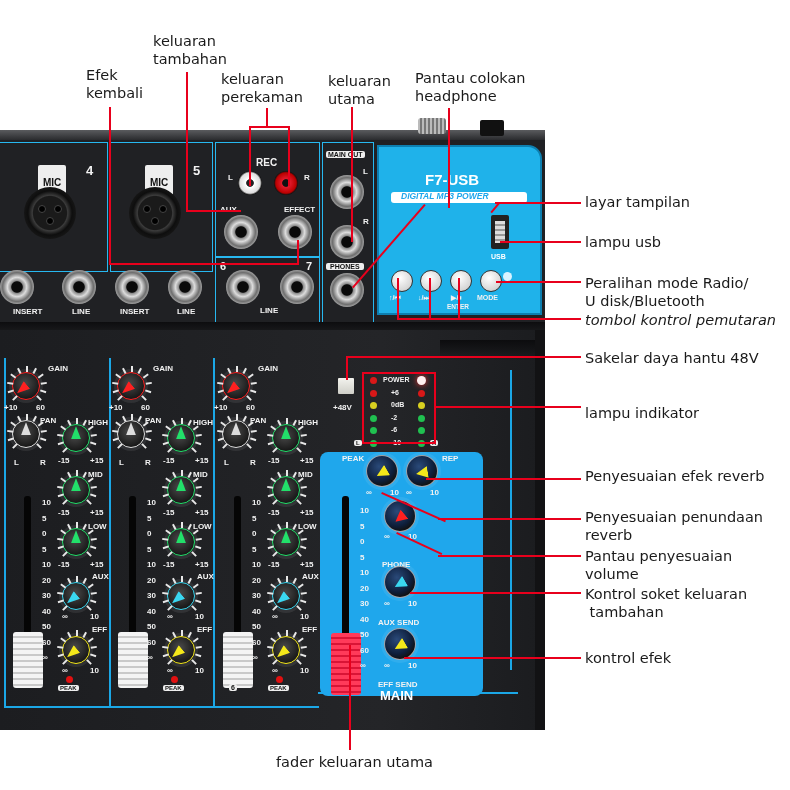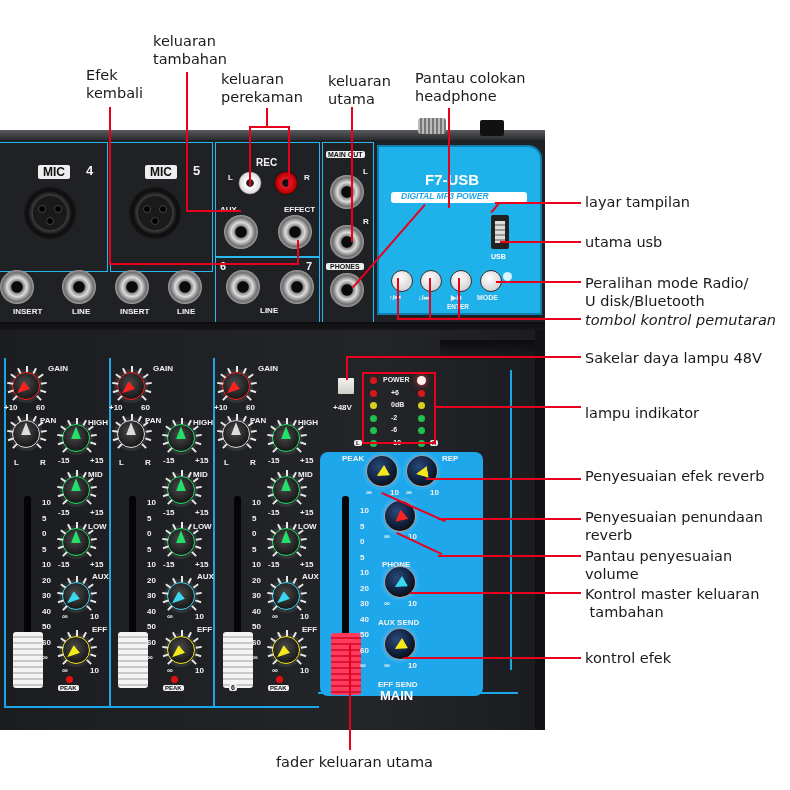--- a/index.html
+++ b/index.html
@@ -4,21 +4,21 @@
 <style>
   html,body{margin:0;padding:0;background:#ffffff;}
   body{width:790px;height:790px;position:relative;overflow:hidden;font-family:"Liberation Sans",sans-serif;}
   .lbl{position:absolute;font-family:"DejaVu Sans",sans-serif;font-size:14.5px;line-height:18px;color:#1a1a1a;white-space:pre;}
   .wire{position:absolute;background:#e8001c;}
   .mixer-top{position:absolute;left:0;top:130px;width:545px;height:200px;background:#202124;}
   .mixer-top .lip{position:absolute;left:0;top:0;width:100%;height:10px;background:linear-gradient(#5a5b5e,#2a2b2e);}
   .mixer-body{position:absolute;left:0;top:330px;width:545px;height:400px;background:linear-gradient(90deg,#1c1d20,#242528 70%,#1b1c1f);border-radius:0 0 8px 0;}
   .mixer-shade{position:absolute;left:0;top:322px;width:545px;height:20px;background:linear-gradient(#0d0d0f,#26272a);}
   .panel{position:absolute;border:1.5px solid #27b8f0;box-sizing:border-box;}
-  .chip{position:absolute;background:#eeeeee;color:#111;font-weight:bold;font-size:12px;padding:0 5px;border-radius:2px;}
+  .chip{position:absolute;background:#eeeeee;color:#111;font-weight:bold;font-size:10px;padding:12px 5px;border-radius:2px;}
   .wtext{position:absolute;color:#f2f2f2;font-weight:bold;font-size:8px;}
   .xlr{position:absolute;width:52px;height:52px;border-radius:50%;background:radial-gradient(circle,#1a1a1a 45%,#3b3b3b 48%,#0e0e0e 60%,#2a2a2a 100%);}
   .xlr i{position:absolute;width:6px;height:6px;border-radius:50%;background:#000;border:1px solid #444;}
   .jack{position:absolute;width:34px;height:34px;border-radius:50%;background:radial-gradient(circle,#0a0a0a 22%,#8a8a8a 26%,#dcdcdc 40%,#6e6e6e 60%,#b5b5b5 75%,#2b2b2b 100%);}
   .rca{position:absolute;width:24px;height:24px;border-radius:50%;}
   .blue-box{position:absolute;left:377px;top:145px;width:165px;height:170px;background:#1fb2ea;border-radius:0 14px 0 0;border:2px solid #0d7fb0;box-sizing:border-box;}
   .lcd{position:absolute;left:14px;top:68px;width:92px;height:40px;background:#0b0b0b;}
   .lcd span{position:absolute;left:30px;top:4px;color:#ff7a00;font-family:"DejaVu Sans Mono",monospace;font-size:26px;font-weight:bold;letter-spacing:2px;}
   .pbtn{position:absolute;width:20px;height:20px;border-radius:50%;background:radial-gradient(circle at 40% 35%,#ffffff,#d6d6d6 70%,#8c8c8c);border:1px solid #333;}
   .knob{position:absolute;border-radius:50%;background:radial-gradient(circle at 45% 40%,#4a4a4a,#1a1a1a 70%);box-shadow:0 0 0 3px rgba(255,255,255,.08);}
@@ -36,32 +36,32 @@
 kembali</div>
 <div class="lbl" style="left:153px;top:32px;">keluaran
 tambahan</div>
 <div class="lbl" style="left:221px;top:70px;">keluaran
 perekaman</div>
 <div class="lbl" style="left:328px;top:72px;">keluaran
 utama</div>
 <div class="lbl" style="left:415px;top:69px;">Pantau colokan
 headphone</div>
 <div class="lbl" style="left:585px;top:193px;">layar tampilan</div>
-<div class="lbl" style="left:585px;top:233px;">utama usb</div>
+<div class="lbl" style="left:585px;top:233px;">lampu usb</div>
 <div class="lbl" style="left:585px;top:274px;">Peralihan mode Radio/
 U disk/Bluetooth</div>
 <div class="lbl" style="left:585px;top:311px;font-style:italic;">tombol kontrol pemutaran</div>
-<div class="lbl" style="left:585px;top:349px;">Sakelar daya lampu 48V</div>
+<div class="lbl" style="left:585px;top:349px;">Sakelar daya hantu 48V</div>
 <div class="lbl" style="left:585px;top:404px;">lampu indikator</div>
 <div class="lbl" style="left:585px;top:467px;">Penyesuaian efek reverb</div>
 <div class="lbl" style="left:585px;top:508px;">Penyesuaian penundaan
 reverb</div>
 <div class="lbl" style="left:585px;top:547px;">Pantau penyesuaian
 volume</div>
-<div class="lbl" style="left:585px;top:585px;">Kontrol master keluaran
+<div class="lbl" style="left:585px;top:585px;">Kontrol soket keluaran
  tambahan</div>
 <div class="lbl" style="left:585px;top:649px;">kontrol efek</div>
 <div class="lbl" style="left:276px;top:753px;">fader keluaran utama</div>
 
 <div class="mixer-top">
   <div class="lip"></div>
 
   <div class="panel" style="left:0;top:12px;width:108px;height:130px;border-left:none;">
     <span class="chip" style="left:38px;top:22px;">MIC</span>
     <span class="wtext" style="left:86px;top:20px;font-size:13px;">4</span>

